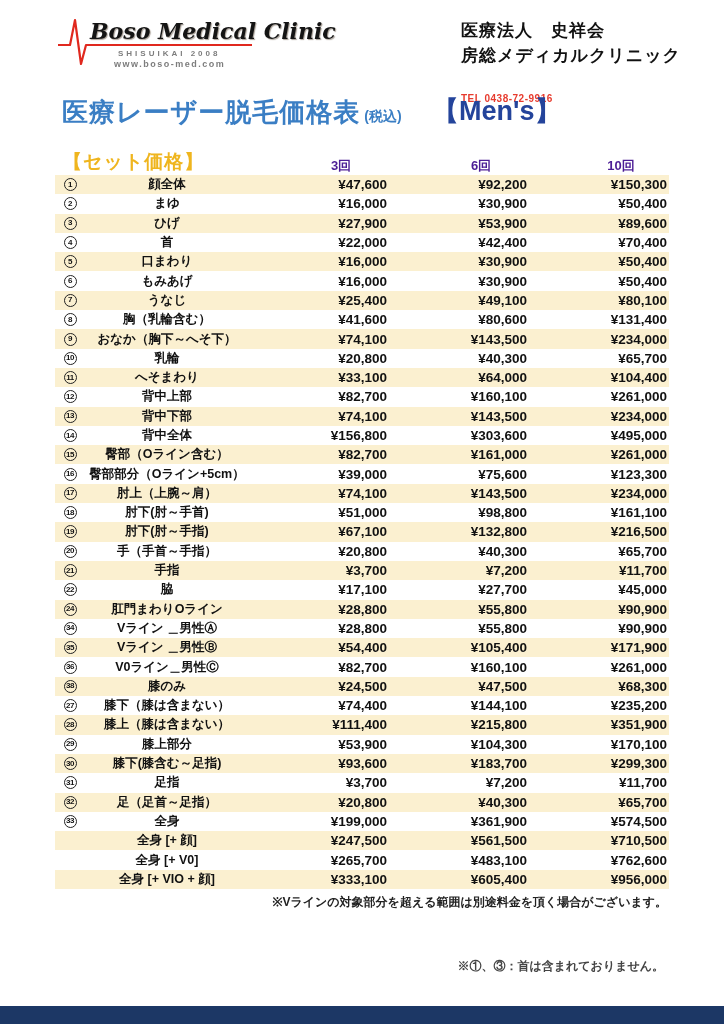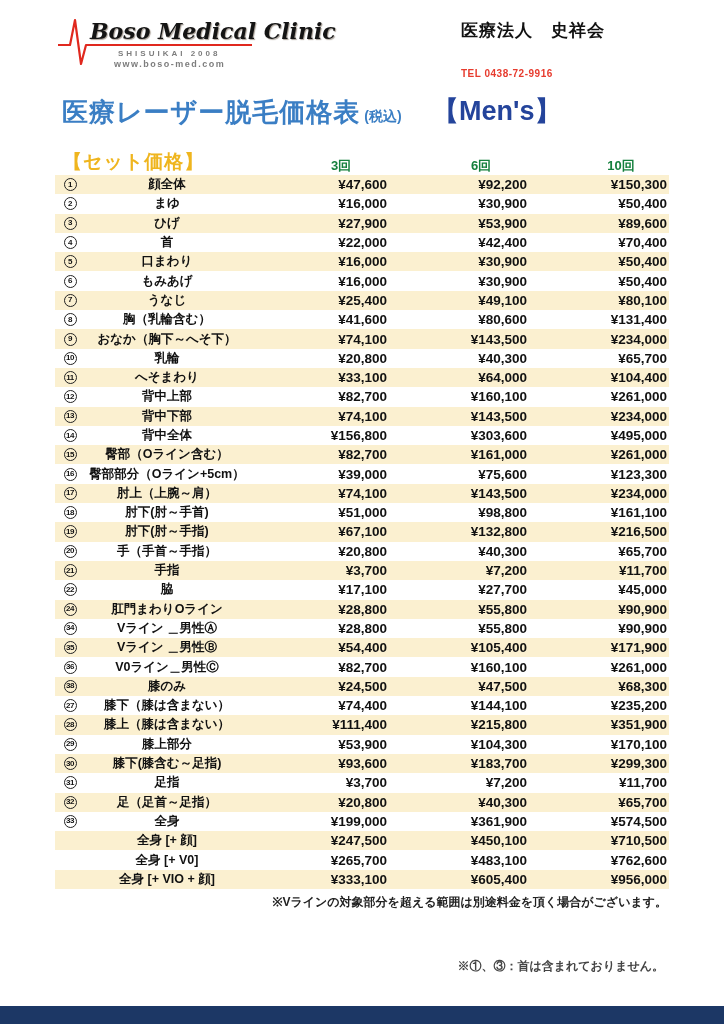--- a/index.html
+++ b/index.html
@@ -47,21 +47,21 @@
 
   
   .table { position:absolute; left:55px; top:148px; width:614px; }
   .thead { display:flex; align-items:flex-end; height:27px; }
   .section-label {
     flex:1; padding-left:8px; font-size:19px; font-weight:bold;
     color:#efb51e; letter-spacing:1px; white-space:nowrap;
   }
   .col-head {
     width:140px; flex-shrink:0; text-align:center; font-size:13px;
-    font-weight:bold; color:#15803d; position:relative; left:22px;margin-top:24px;
+    font-weight:bold; color:#4c1d95; position:relative; left:22px;margin-top:24px;
   }
   .row { display:flex; align-items:center; height:19.3px; }
   .row.stripe { background:#fbf0d0; }
   .numcell { width:30px; flex-shrink:0; display:flex; justify-content:center; }
   .circ {
     width:13px; height:13px; border:1px solid #222; border-radius:50%;
     display:flex; align-items:center; justify-content:center;
     font-size:8px; font-weight:bold; color:#111; letter-spacing:-0.5px;
     line-height:1;
   }
@@ -100,20 +100,21 @@
     <svg class="logo-ekg" width="210" height="62" viewBox="0 0 210 62">
       <polyline points="2,33 14,33 19,8 25,52 30,33 196,33" fill="none" stroke="#e0281e" stroke-width="2.2" stroke-linejoin="round"></polyline>
     </svg>
     <div class="logo-script">Boso Medical Clinic</div>
     <div class="logo-sub1">SHISUIKAI 2008</div>
     <div class="logo-sub2">www.boso-med.com</div>
   </div>
 
   <div class="org">
     <div class="org-corp">医療法人　史祥会</div>
+    <div class="org-clinic">房総メディカルクリニック</div>
     <div class="org-tel">TEL  0438-72-9916</div>
   </div>
 
   <div class="title-left">
     <span class="title-main">医療レーザー脱毛価格表</span>
     <span class="title-tax">(税込)</span>
   </div>
   <div class="title-mens">【Men's】</div>
 
   <div class="table">
@@ -427,21 +428,21 @@
           </span>
           <span class="name">全身</span>
           <span class="price">¥199,000</span>
           <span class="price">¥361,900</span>
           <span class="price">¥574,500</span>
         </div>
         <div class="row stripe">
           <span class="numcell"></span>
           <span class="name">全身 [+ 顔]</span>
           <span class="price">¥247,500</span>
-          <span class="price">¥450,100</span>
+          <span class="price">¥561,500</span>
           <span class="price">¥710,500</span>
         </div>
         <div class="row">
           <span class="numcell"></span>
           <span class="name">全身 [+ V0]</span>
           <span class="price">¥265,700</span>
           <span class="price">¥483,100</span>
           <span class="price">¥762,600</span>
         </div>
         <div class="row stripe">

